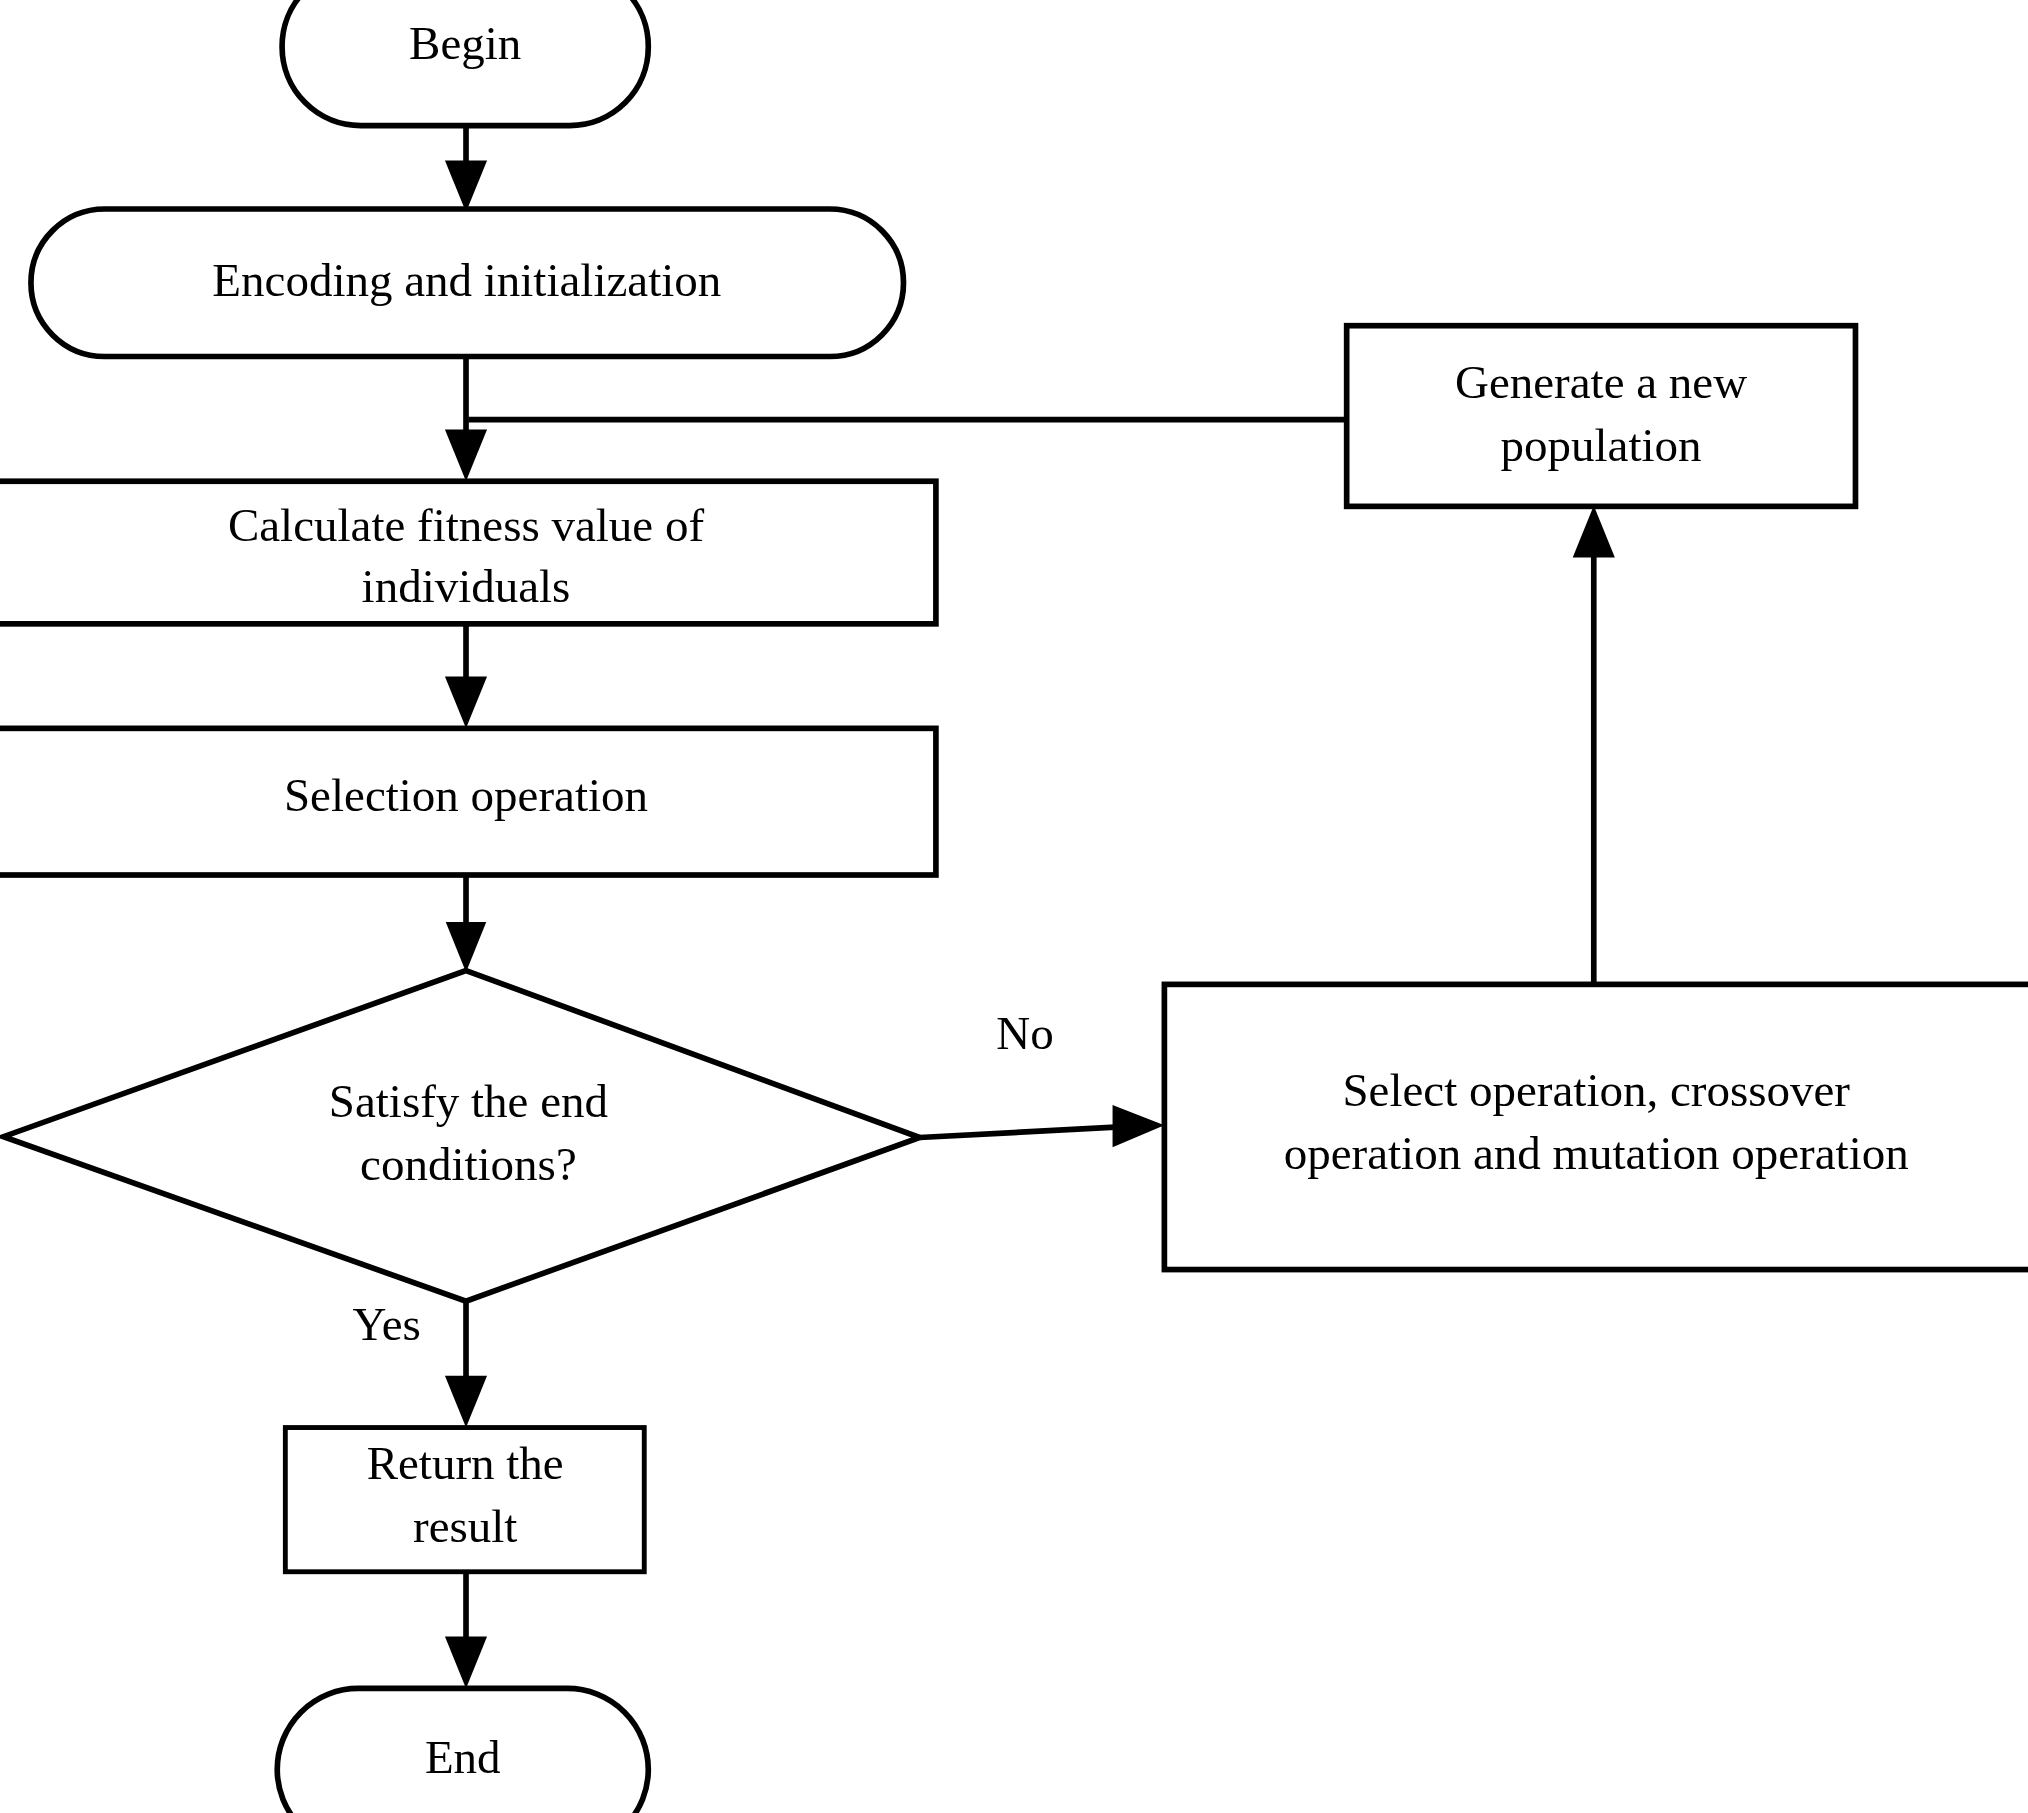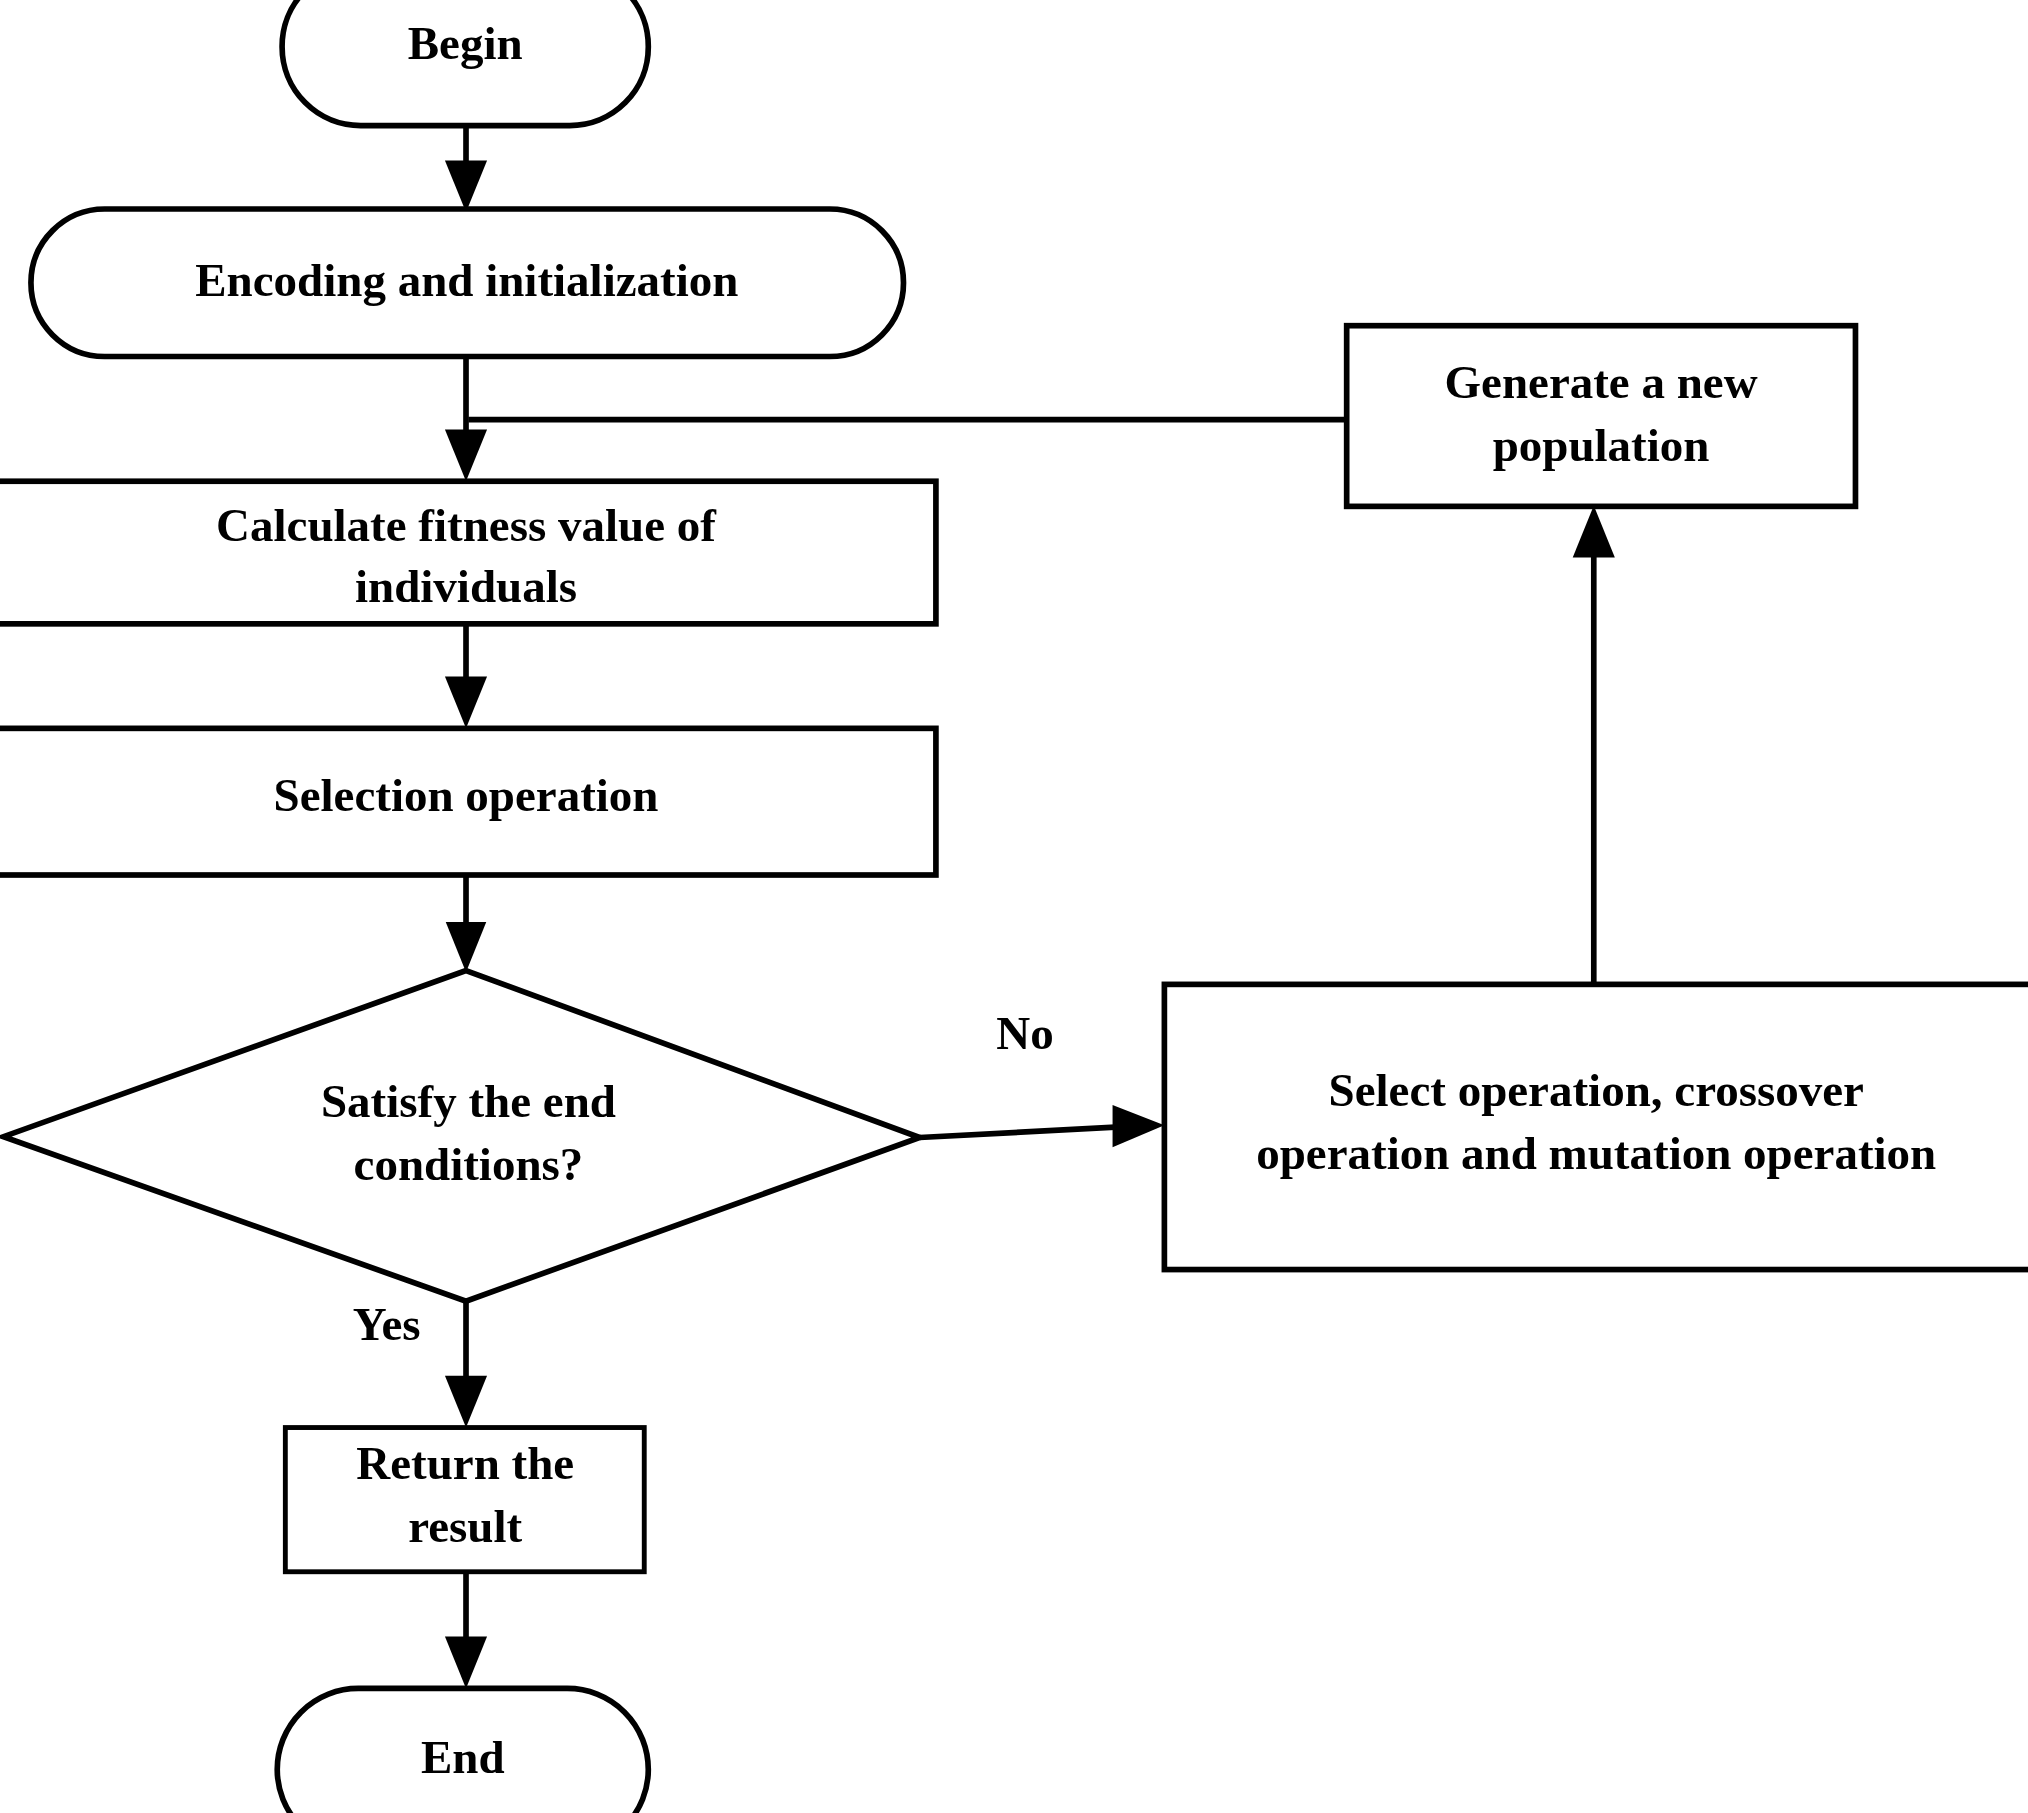--- a/index.html
+++ b/index.html
@@ -8,21 +8,20 @@
     padding: 0;
     background: #ffffff;
   }
   #canvas {
     position: relative;
     width: 2029px;
     height: 1814px;
     background: #ffffff;
     overflow: hidden;
     font-family: "Liberation Serif", "DejaVu Serif", serif;
-    font-weight: bold;
   }
   #flow-svg {
     position: absolute;
     left: 0;
     top: 0;
     width: 2029px;
     height: 1814px;
   }
   .node-shape {
     fill: #ffffff;

